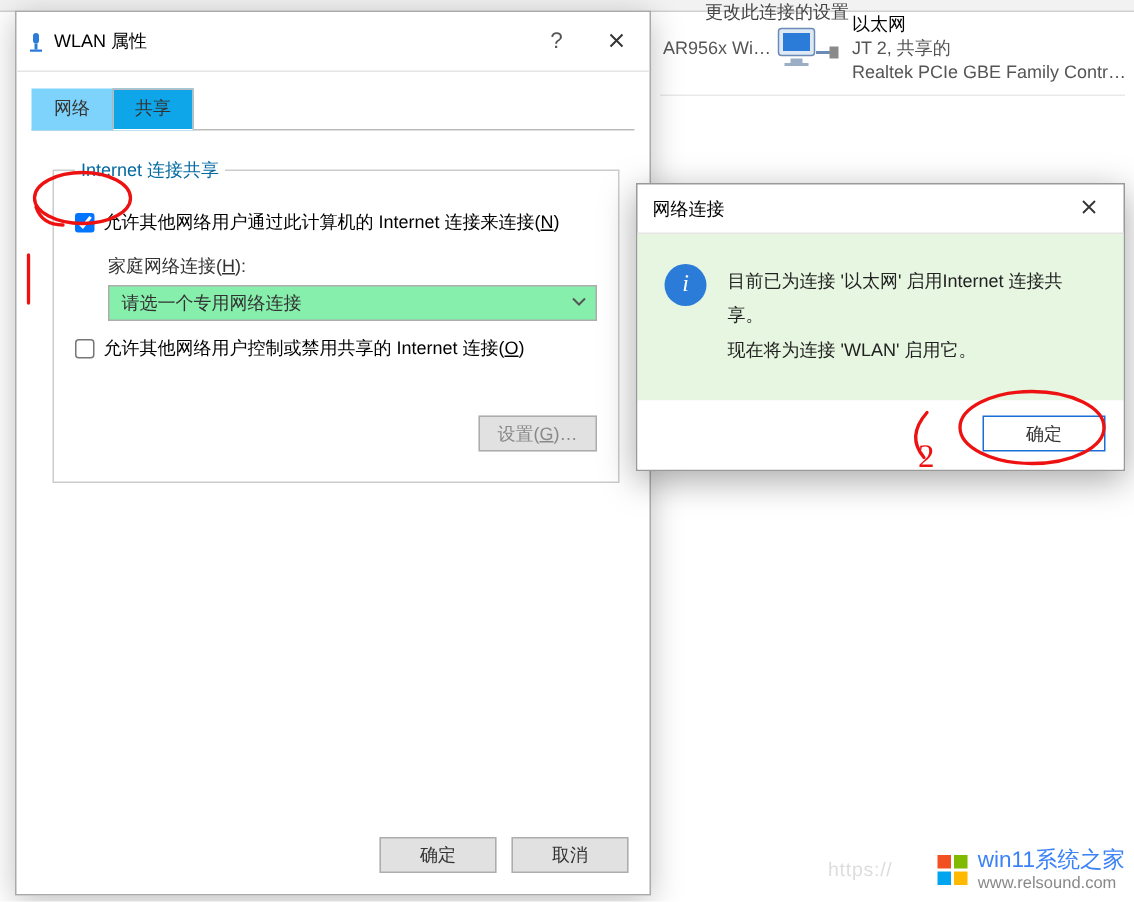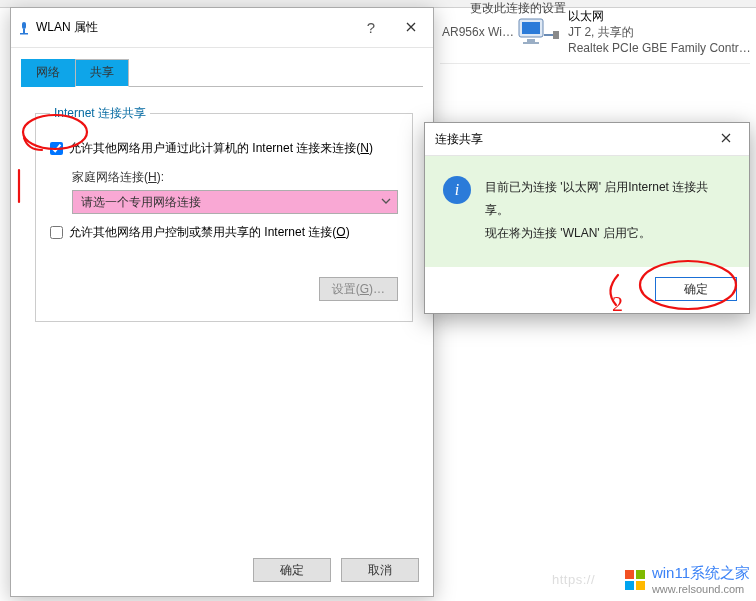--- a/index.html
+++ b/index.html
@@ -58,21 +58,21 @@
   .tabs {
     display: flex;
     margin: 10px 10px 0 10px;
     border-bottom: 1px solid #bbb;
     position: relative;
   }
   .tab {
     padding: 4px 14px 5px;
     border: 1px solid transparent;
     border-bottom: none;
-    background: #0ea5e9;
+    background: #7dd3fc;
     position: relative; top: 1px;
     color: #333;
   }
   .tab.active {
     background: #0ea5e9;
     border-color: #bbb;
     border-bottom: 1px solid #fff;
     z-index: 2;
   }
 
@@ -102,21 +102,21 @@
     margin: 2px 6px 0 0;
     width: 13px; height: 13px;
   }
   .underl { text-decoration: underline; }
 
   .field-label { margin: 6px 0 4px 22px; color: #333; }
   .select {
     margin-left: 22px;
     width: 326px; height: 24px;
     border: 1px solid #adadad;
-    background: #f9a8d4;
+    background: #86efac;
     display: flex; align-items: center; justify-content: space-between;
     padding: 0 6px 0 8px;
     color: #333;
   }
   .select .chev { color: #555; }
 
   .settings-row {
     display: flex; justify-content: flex-end;
     margin-top: 36px;
   }
@@ -330,21 +330,21 @@
 </div>
 
 <div class="hand" style="left:14px; top:168px;">
   <svg width="14" height="40">
       <path d="M5 2 L5 34" class="red"></path>
     </svg>
 </div>
 
 <div class="popup">
   <div class="ptitle">
-    <span>连接共享</span>
+    <span>网络连接</span>
     <span class="xbtn">
       <span>
         <svg width="10" height="10" viewBox="0 0 10 10">
             <path d="M1 1 L9 9 M9 1 L1 9" stroke="#333" stroke-width="1.2"></path>
           </svg>
       </span>
     </span>
   </div>
   <div class="pbody">
     <span class="info-icon">i</span>

